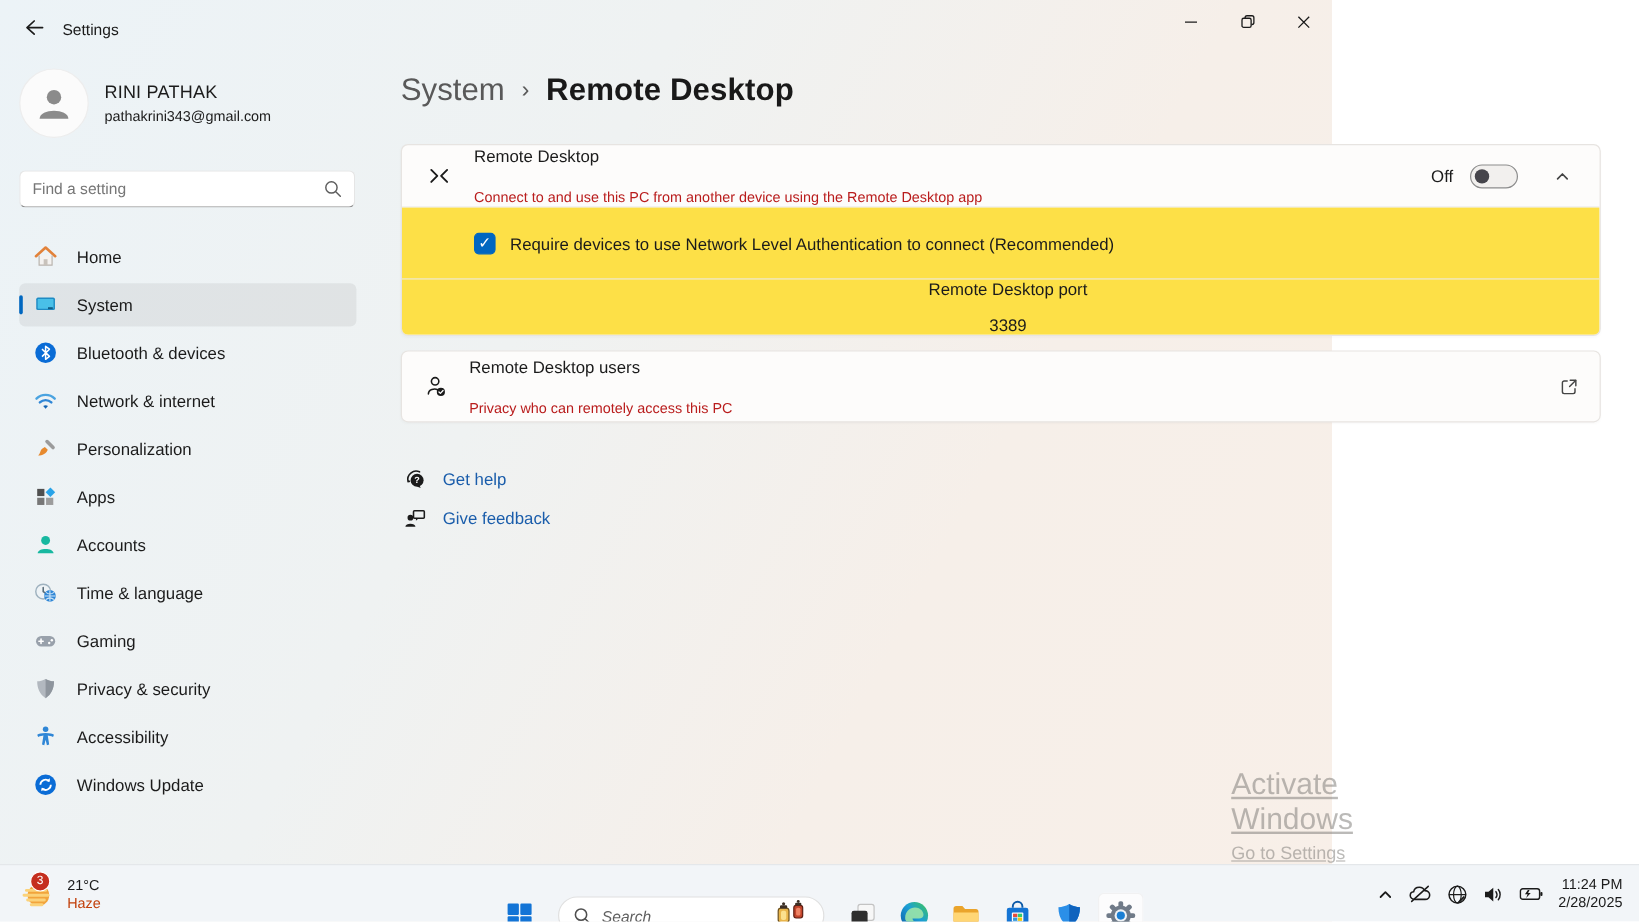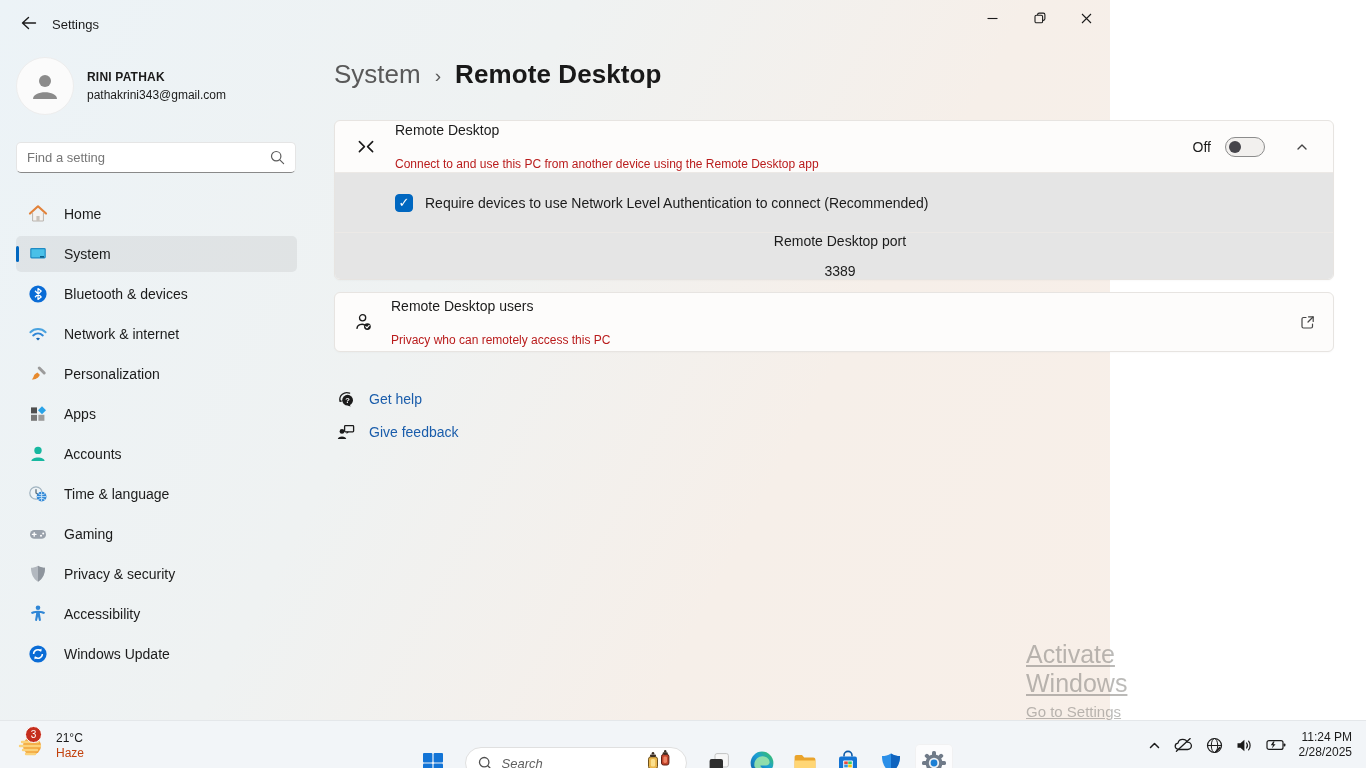--- a/index.html
+++ b/index.html
@@ -14,21 +14,21 @@
     display:flex; align-items:center; justify-content:center; border-radius:4px; cursor:pointer; }
   .app-title { position:absolute; left:52px; top:17px; font-size:13px; }
   .win-controls { position:absolute; right:0; top:0; display:flex; height:36px; }
   .win-btn { width:47px; height:36px; display:flex; align-items:center; justify-content:center; cursor:pointer; }
 
   
   .sidebar { position:absolute; left:0; top:40px; width:316px; bottom:48px; }
   .profile { position:absolute; left:16px; top:17px; display:flex; align-items:center; gap:13px; }
   .avatar { width:58px; height:58px; border-radius:50%; background:#fbfbfb; border:1px solid #ededed;
     display:flex; align-items:center; justify-content:center; overflow:hidden; }
-  .profile-name { font-size:12px; font-weight:bold; letter-spacing:.2px; }
+  .profile-name { font-size:15px; font-weight:normal; letter-spacing:.2px; }
   .profile-email { font-size:12px; margin-top:4px; }
   .searchbox { position:absolute; left:16px; top:102px; width:280px; height:31px; background:#ffffff;
     border:1px solid #e5e5e5; border-bottom:1px solid #898989; border-radius:5px;
     display:flex; align-items:center; padding:0 10px; }
   .searchbox input { flex:1; border:none; outline:none; font-size:13px; color:#1b1b1b;
     font-family:inherit; background:transparent; }
   .searchbox input::placeholder { color:#767676; }
   .nav { position:absolute; left:16px; top:156px; width:281px; }
   .nav-item { position:relative; height:36px; margin-bottom:4px; border-radius:5px;
     display:flex; align-items:center; padding-left:12px; gap:16px; font-size:14px; cursor:pointer; }
@@ -55,21 +55,21 @@
   .setting-desc { font-size:12px; color:#b91c1c; margin-top:19px; }
   .toggle-area { display:flex; align-items:center; gap:14px; }
   .toggle-label { font-size:14px; }
   .toggle { width:40px; height:20px; border-radius:10px; background:#f2f0ee; border:1px solid #8c8c8c;
     position:relative; cursor:pointer; }
   .toggle .knob { position:absolute; left:3px; top:3px; width:12px; height:12px; border-radius:50%;
     background:#46454b; }
   .chev-btn { width:30px; height:30px; margin-left:8px; display:flex; align-items:center; justify-content:center;
     border-radius:4px; cursor:pointer; }
 
-  .sub-row { display:flex; align-items:center; background:#e5e5e5; border-bottom:1px solid #ece9e6;
+  .sub-row { display:flex; align-items:center; background:#fde047; border-bottom:1px solid #ece9e6;
     padding:0 48px 0 60px; }
   .sub-row:last-child { border-bottom:none; }
   .row-nla { height:60px; }
   .row-port { height:46px;flex-direction:column; }
   .checkbox { width:18px; height:18px; border-radius:4px; background:#0067c0; border:1px solid #0067c0;
     color:#fff; font-size:13px; display:flex; align-items:center; justify-content:center; cursor:pointer; flex:none; }
   .checkbox::after { content:"✓"; }
   .nla-label { font-size:14px; margin-left:12px; }
   .port-label { font-size:14px; flex:1; }
   .port-value { font-size:14px; }

